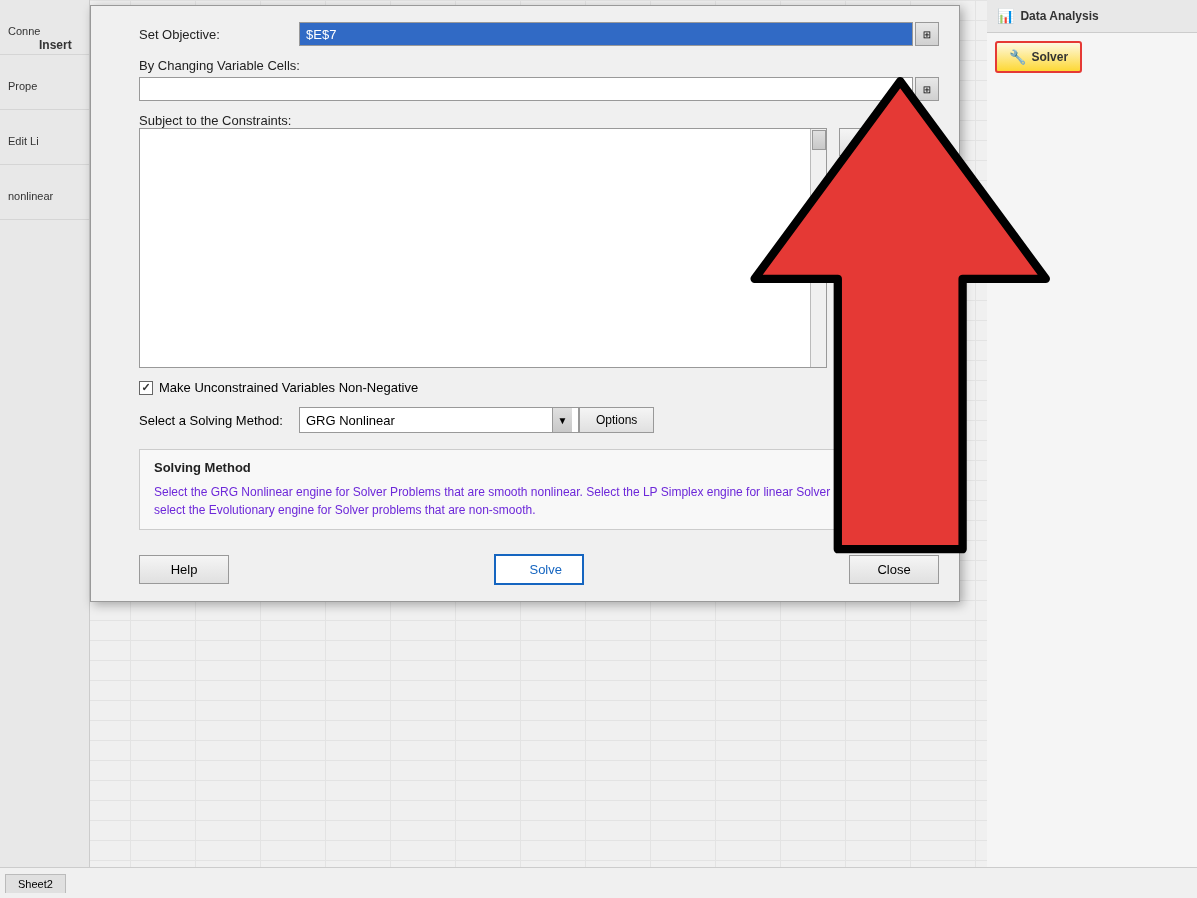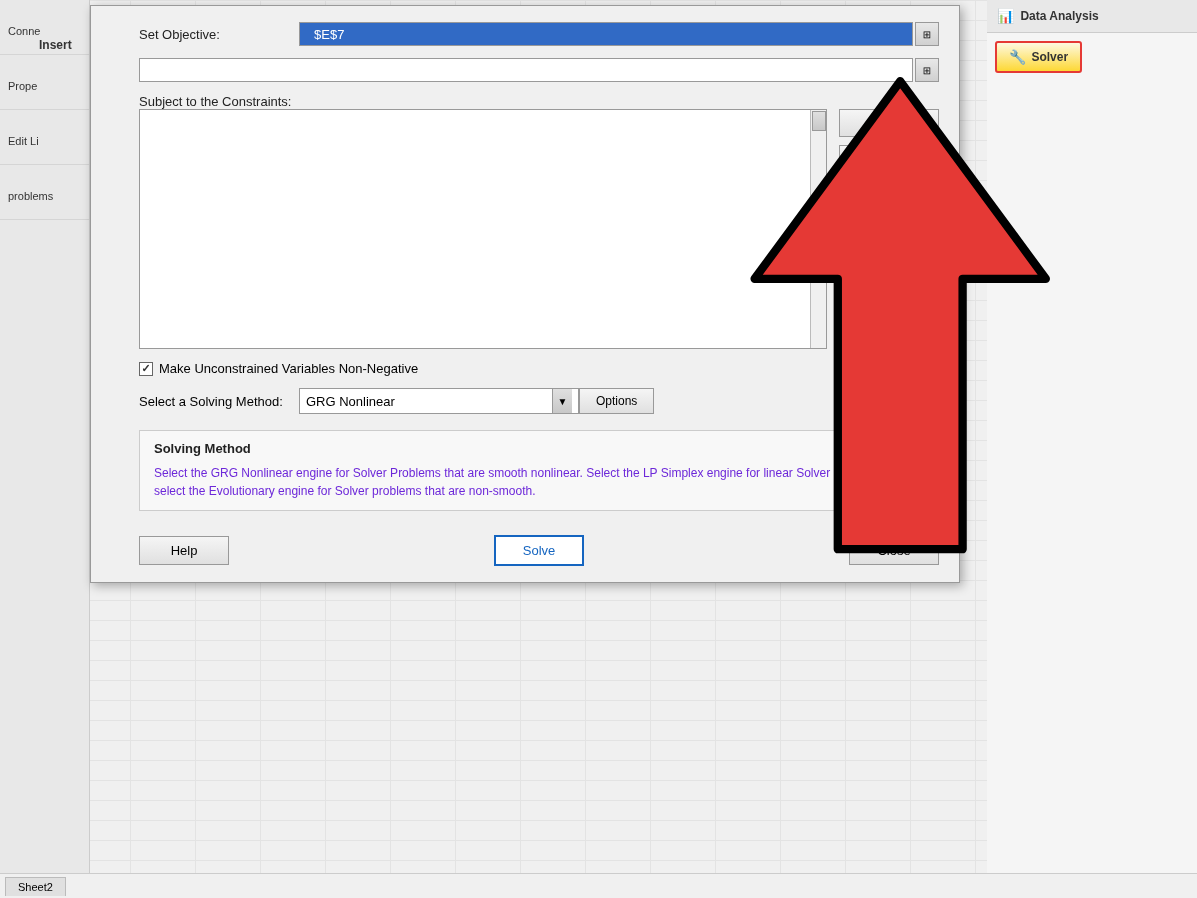--- a/index.html
+++ b/index.html
@@ -74,21 +74,21 @@
       display: flex;
       align-items: center;
       gap: 5px;
       color: #333;
     }
 
     
     .sheet-tabs {
       position: absolute;
       bottom: 0; left: 0; right: 0;
-      height: 25px;
+      height: 31px;
       background: #f0f0f0;
       border-top: 1px solid #ccc;
       display: flex;
       align-items: center;
       padding: 0 5px;
     }
 
     .sheet-tab {
       background: #e0e0e0;
       border: 1px solid #bbb;
@@ -154,21 +154,21 @@
     .form-label {
       min-width: 160px;
       font-size: 13px;
       color: #222;
     }
 
     .form-input {
       flex: 1;
       border: 1px solid #999;
       background: white;
-      padding: 3px 14px;
+      padding: 3px 6px;
       font-size: 13px;
       height: 24px;
     }
 
     .form-input-highlighted {
       background: #316AC5;
       color: white;
     }
 
     .cell-ref-btn {
@@ -397,21 +397,21 @@
     }
 
     .bottom-btn-solve {
       background: white;
       border: 2px solid #1565C0;
       color: #1565C0;
       padding: 6px 20px;
       font-size: 13px;
       cursor: pointer;
       min-width: 90px;
-      text-align: center;
+      text-align: right;
     }
 
     
     .arrow-annotation {
       position: absolute;
       top: 60px;
       right: 30px;
       width: 450px;
       height: 500px;
       pointer-events: none;
@@ -457,21 +457,21 @@
   <div class="sidebar-item">
     <span>Conne</span>
   </div>
   <div class="sidebar-item">
     <span>Prope</span>
   </div>
   <div class="sidebar-item">
     <span>Edit Li</span>
   </div>
   <div class="sidebar-item">
-    <span>problems</span>
+    <span>nonlinear</span>
   </div>
 </div>
 
 <div class="col-header">
   <span>B</span>
 </div>
 
 <div class="col-n">
   <span>N</span>
 </div>
@@ -508,20 +508,21 @@
       <div style="flex:1; display:flex; align-items:center; gap:2px;">
         <input class="form-input form-input-highlighted" type="text" value="$E$7" style="flex: 1 1 0%;">
         <button class="cell-ref-btn">
           <span>⊞</span>
         </button>
       </div>
     </div>
 
 
     <div style="margin-bottom: 12px;">
+      <label class="form-label" style="display:block; margin-bottom:4px;">By Changing Variable Cells:</label>
       <div style="display:flex; align-items:center; gap:2px;">
         <input class="form-input" type="text" style="flex: 1 1 0%;">
         <button class="cell-ref-btn">
           <span>⊞</span>
         </button>
       </div>
     </div>
 
     <div class="constraints-section">
       <label class="constraints-label">Subject to the Constraints:</label>

